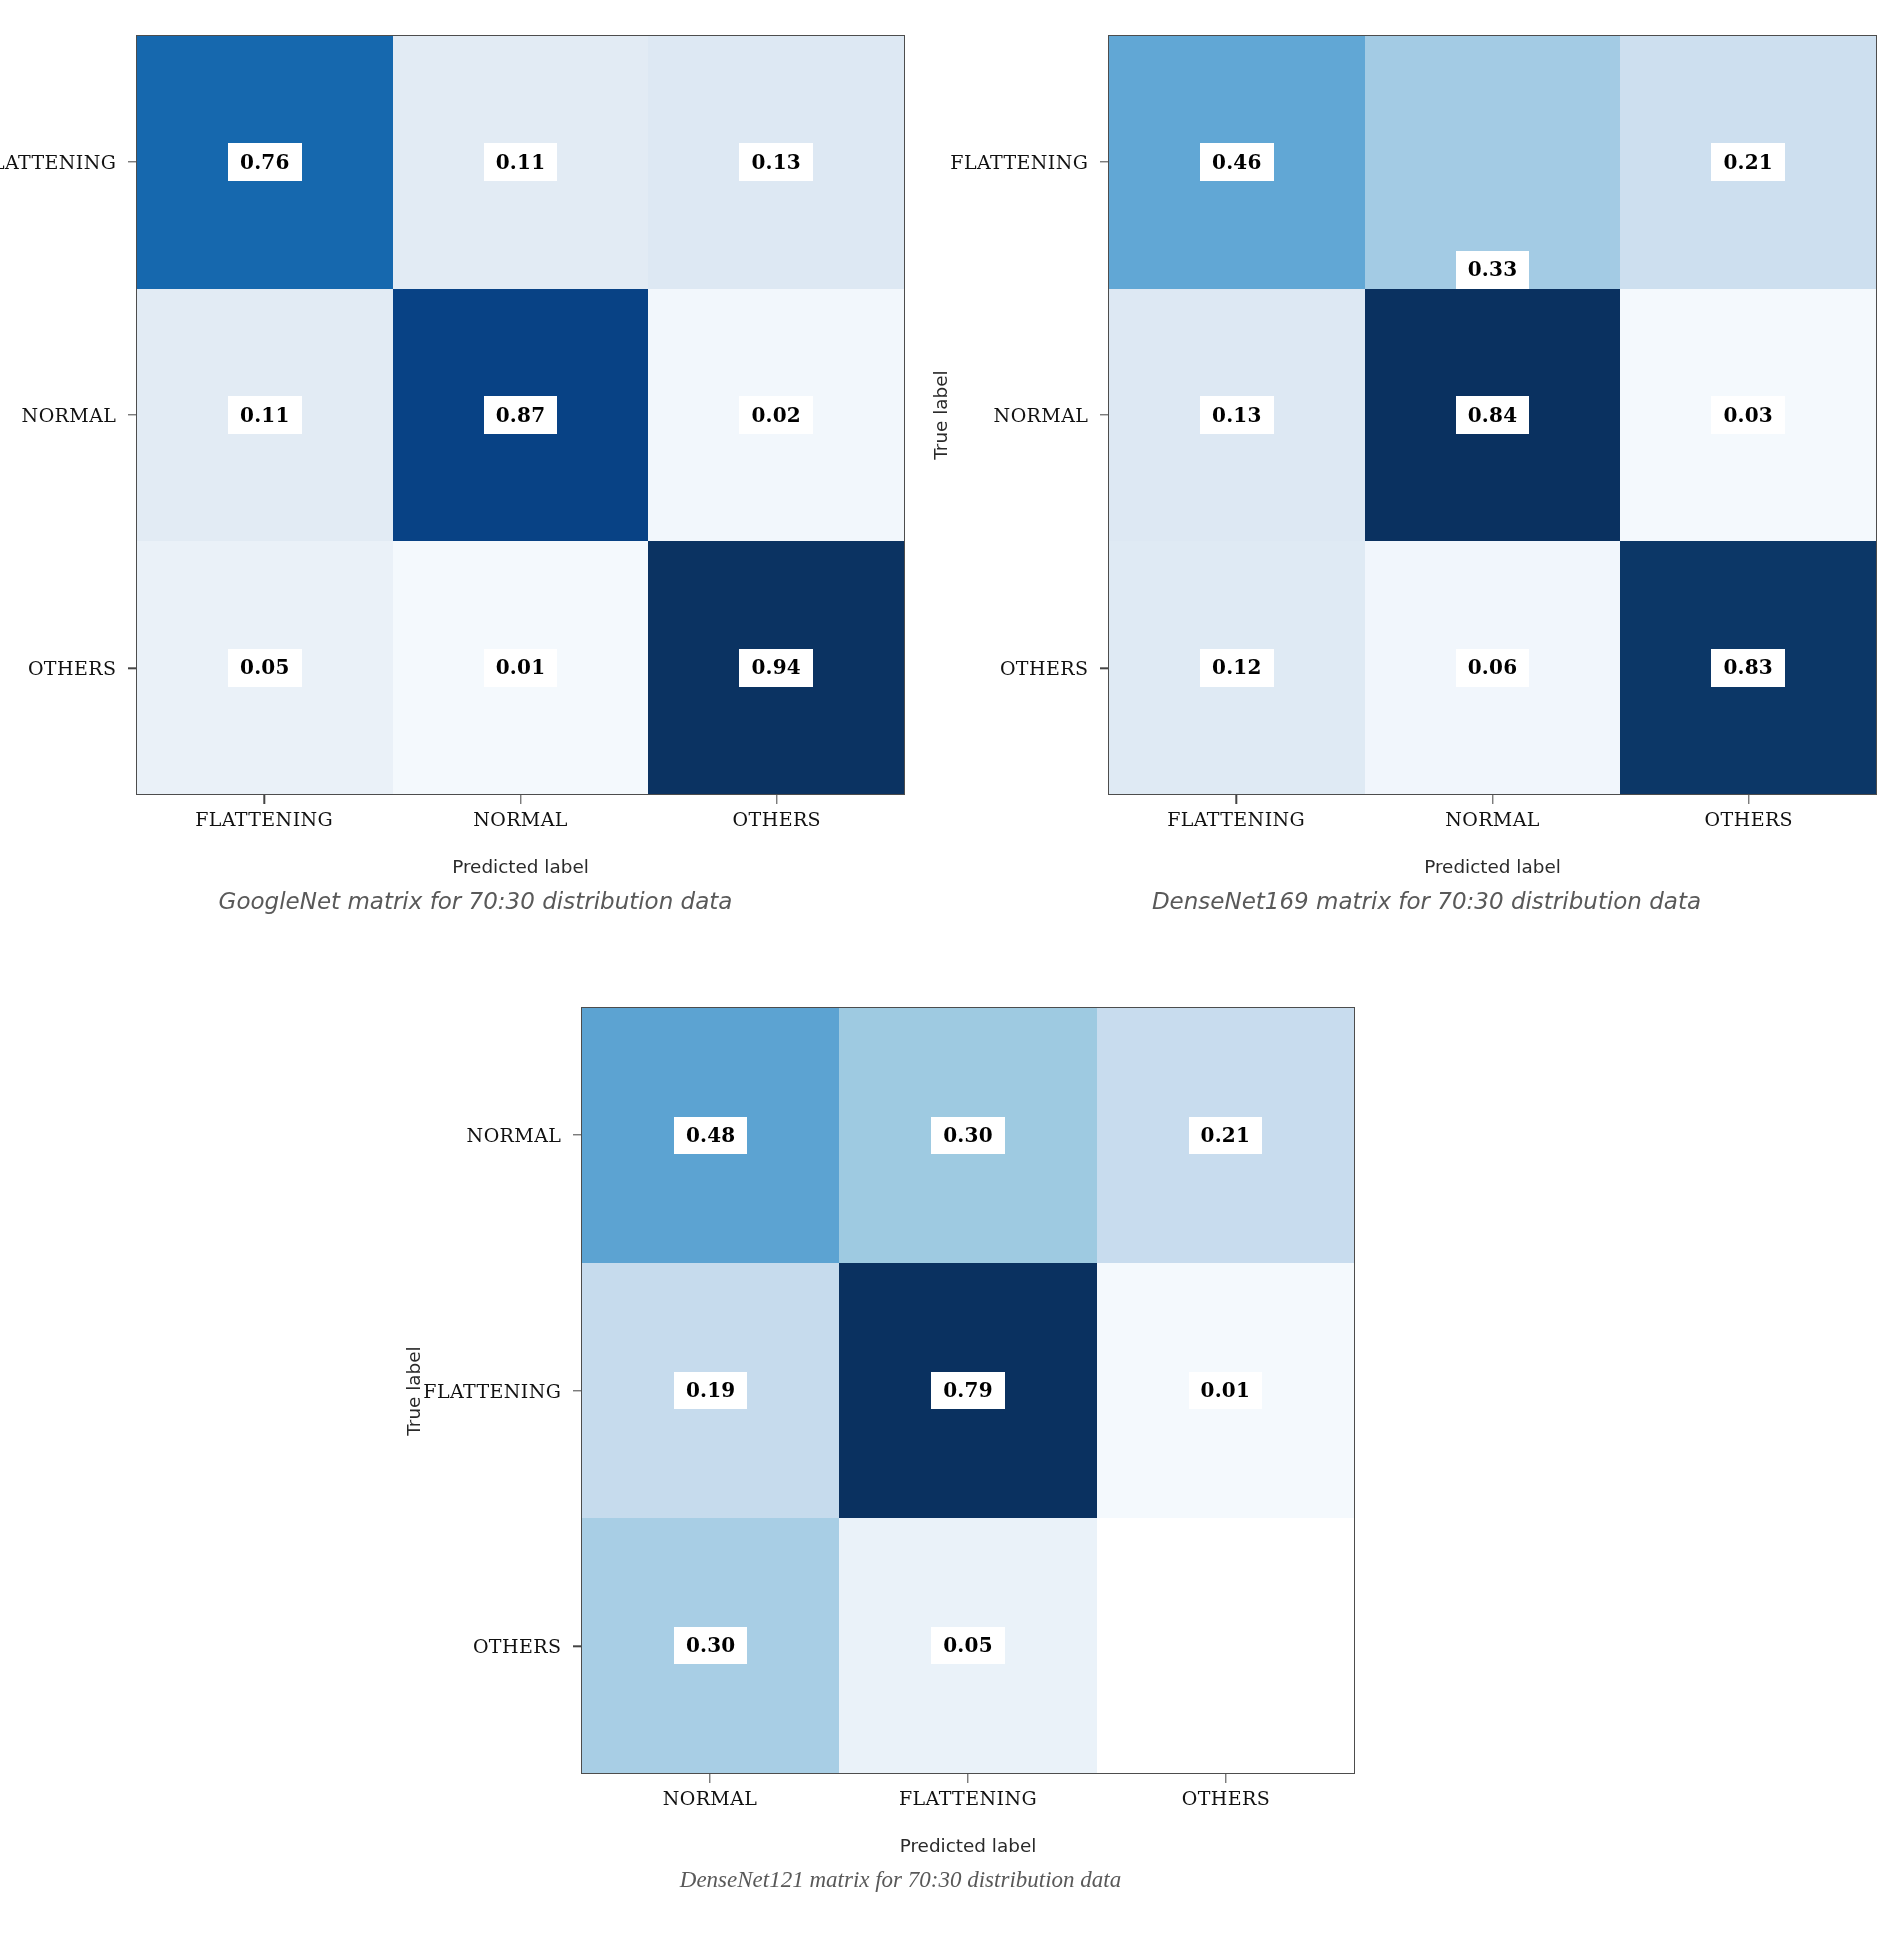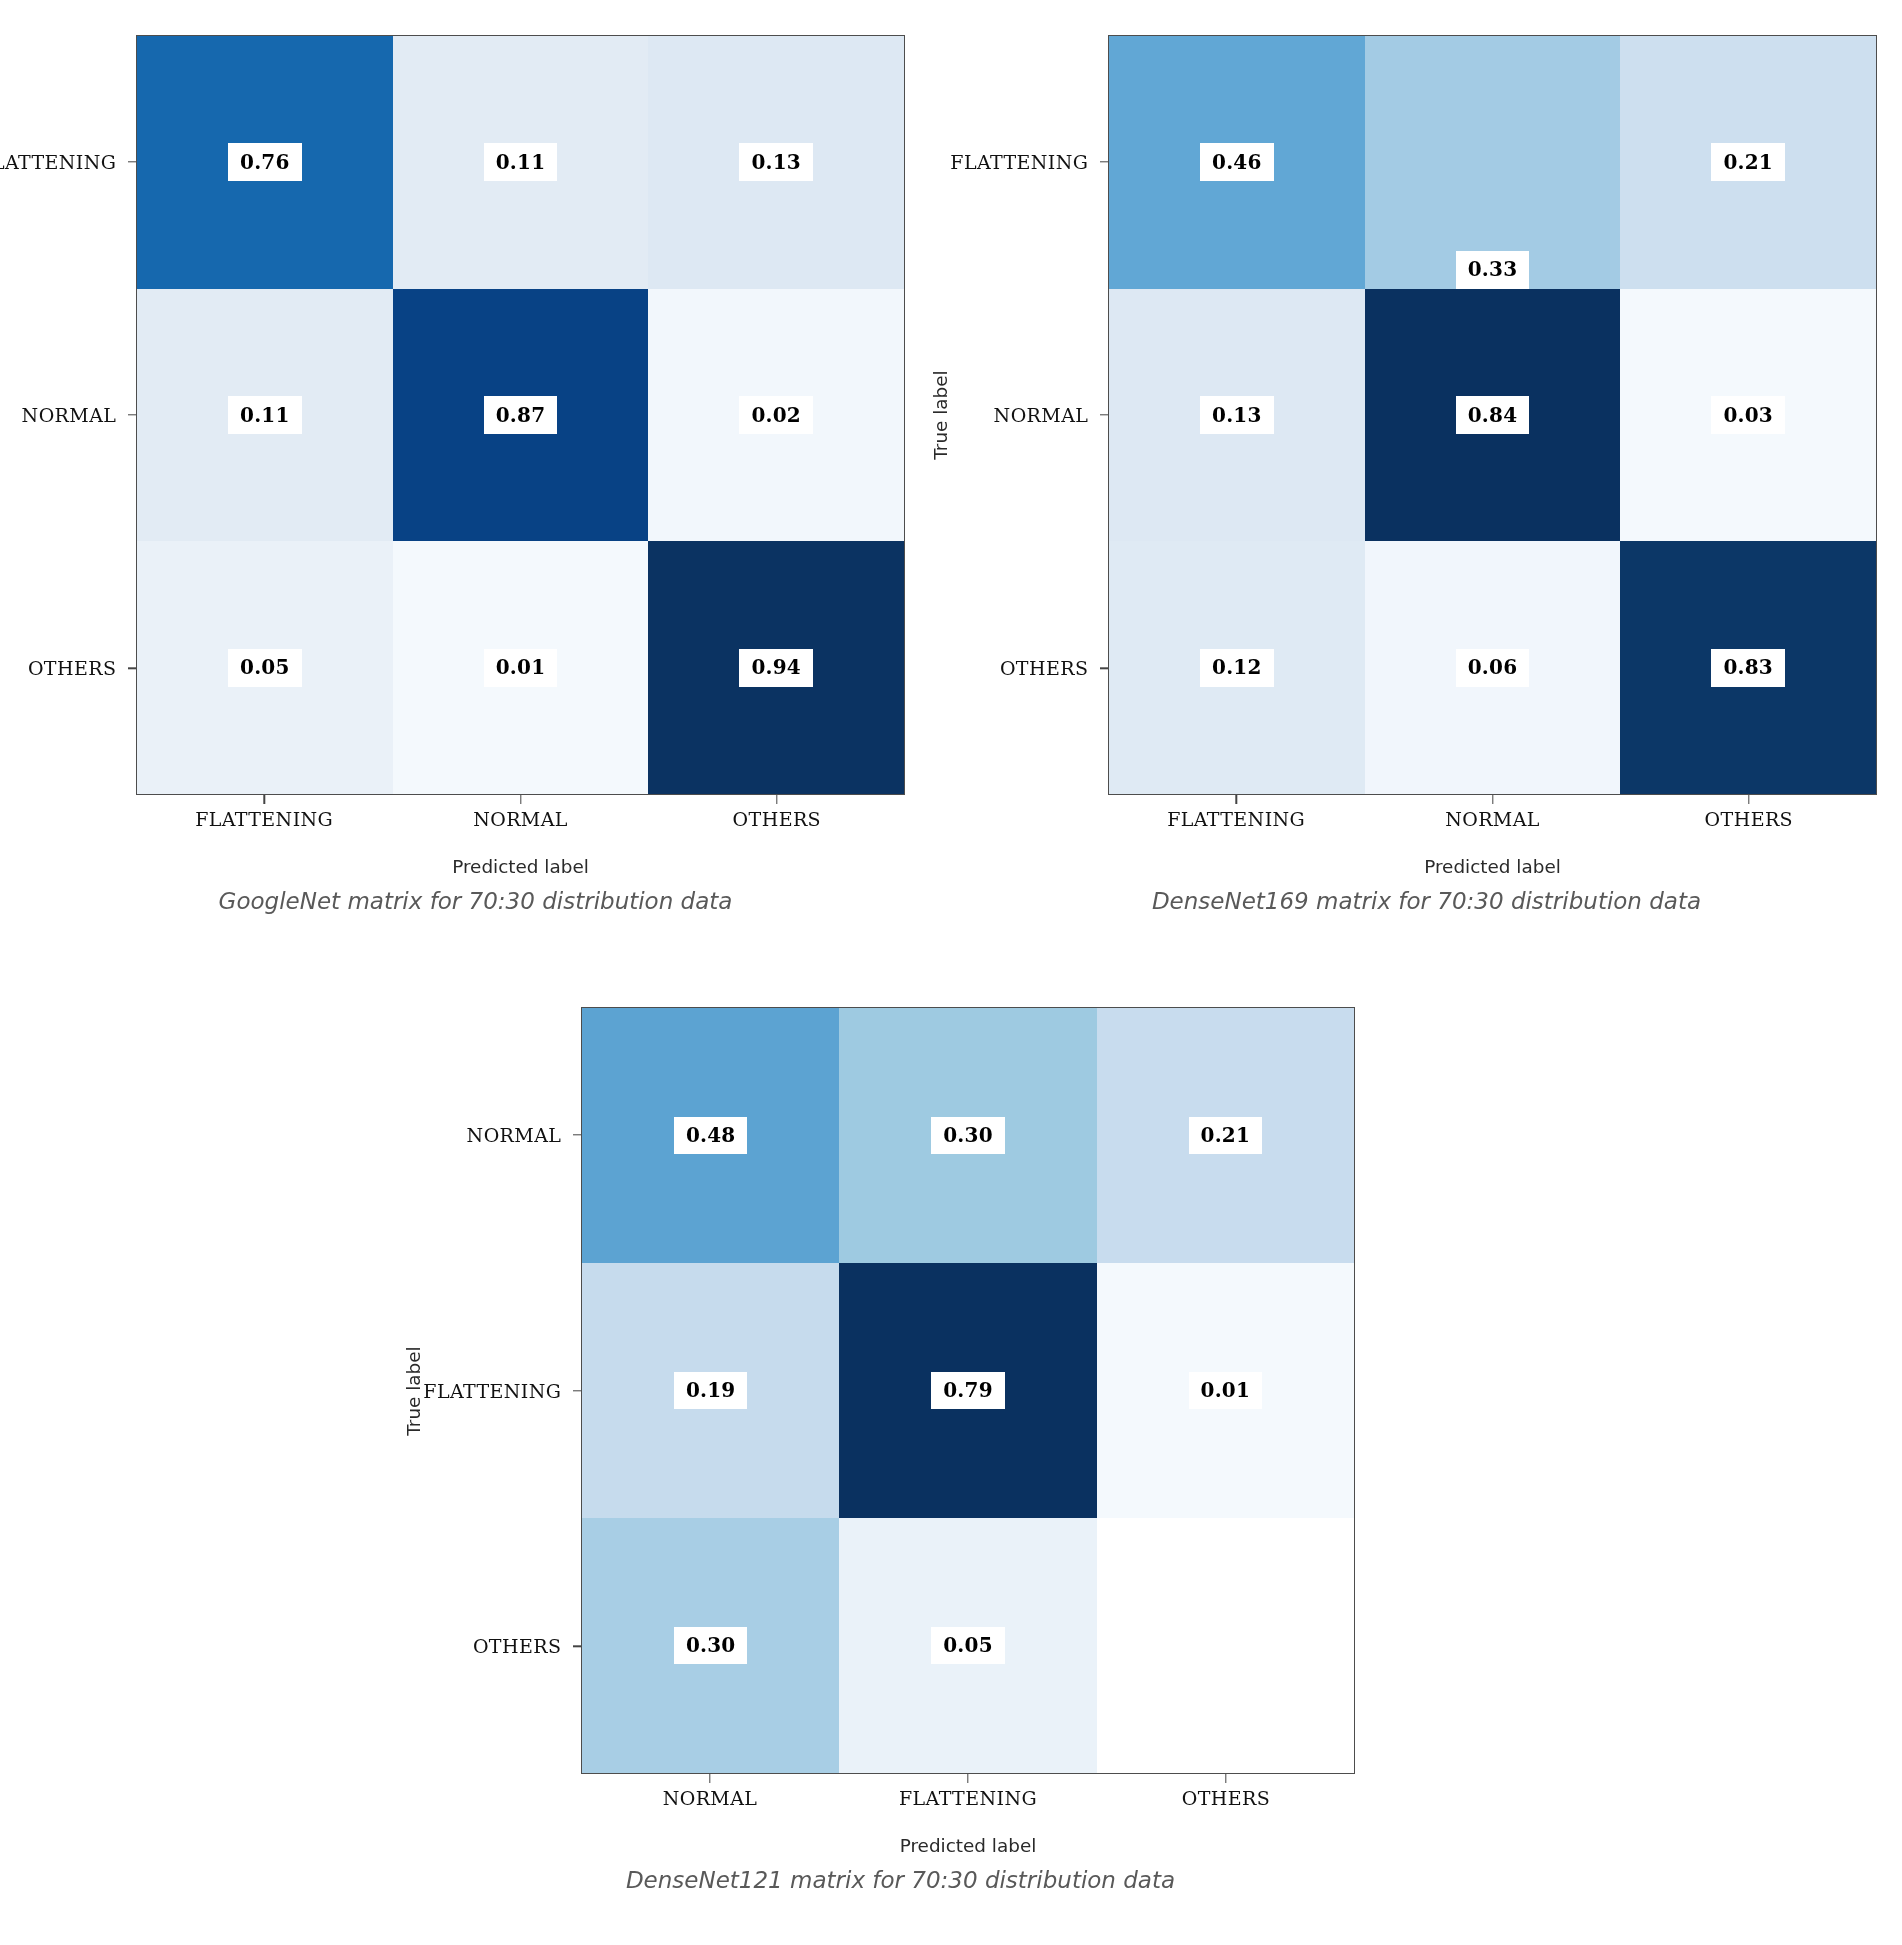--- a/index.html
+++ b/index.html
@@ -313,15 +313,15 @@
       <div class="xtick-mark" style="left:50%;"></div>
       <div class="xtick-mark" style="left:83.333%;"></div>
       <div class="xtick" style="left:16.667%;">NORMAL</div>
       <div class="xtick" style="left:50%;">FLATTENING</div>
       <div class="xtick" style="left:83.333%;">OTHERS</div>
     </div>
 
     <div class="xlabel">Predicted label</div>
   </div>
 
-  <div class="caption" style="left:-50px; top:888px; width:951px;">DenseNet121 matrix for 70:30 distribution data</div>
+  <div class="caption" style="left:-50px; top:888px; width:951px;font-family:Liberation Serif, serif;">DenseNet121 matrix for 70:30 distribution data</div>
 </div>
 
 
 </body></html>

